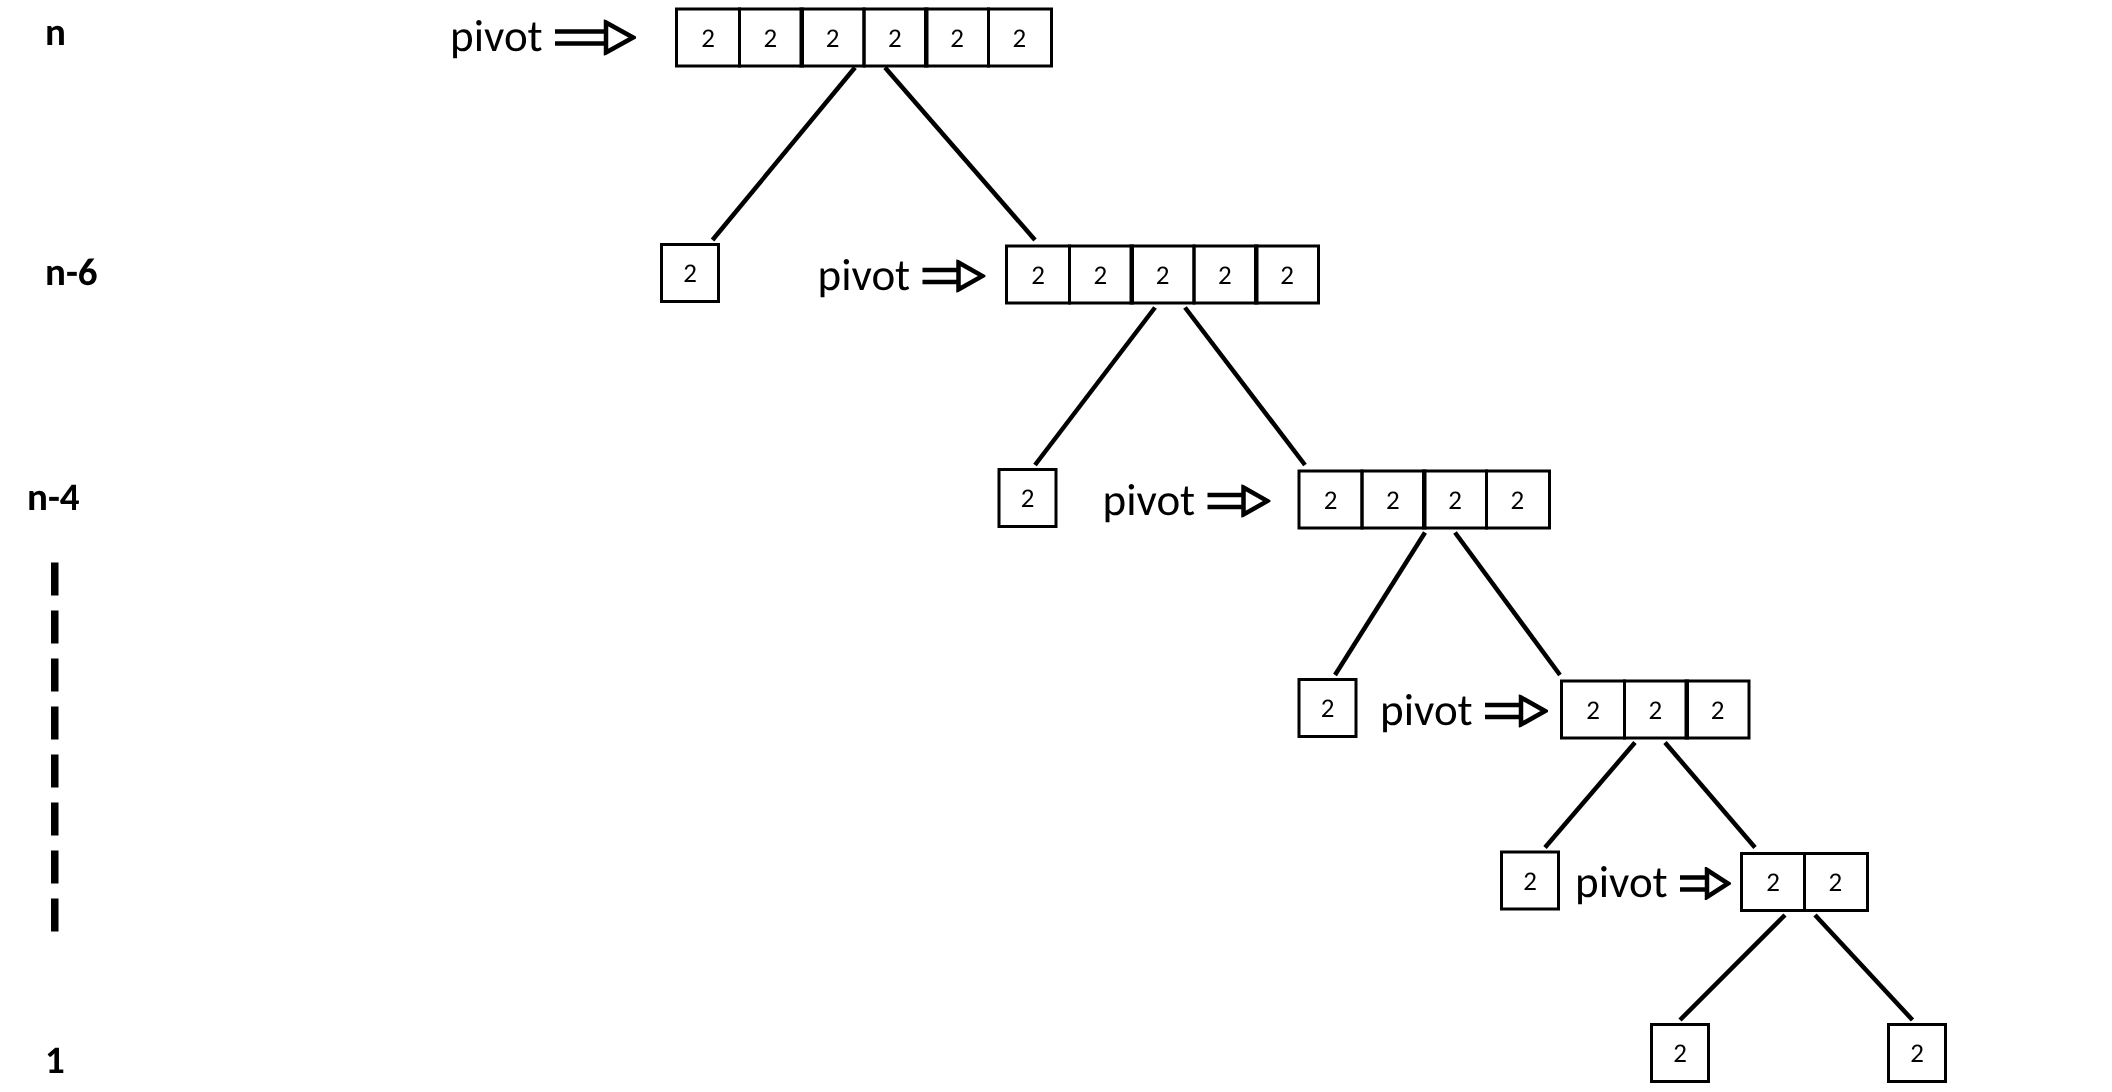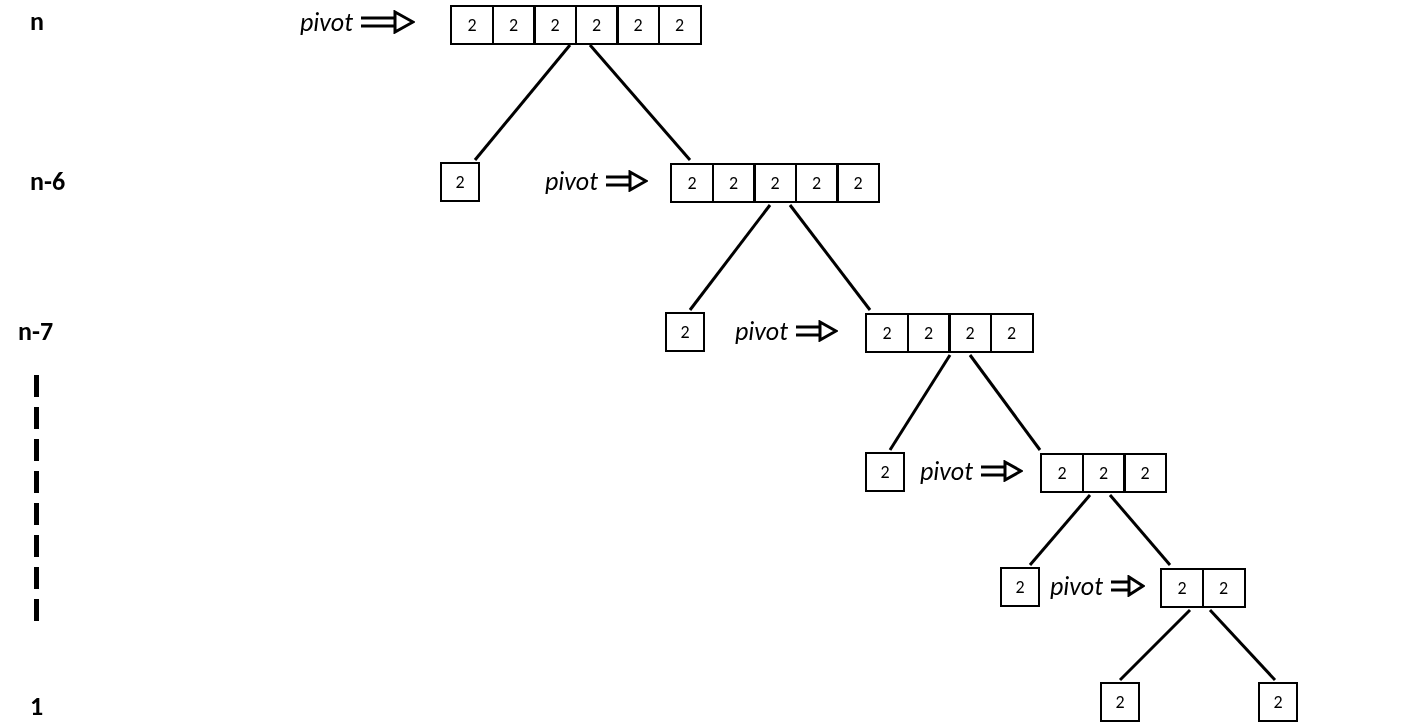--- a/index.html
+++ b/index.html
@@ -13,25 +13,24 @@
     color: #000;
     position: relative;
   }
   .level-label {
     position: absolute;
     font-weight: bold;
     font-size: 26px;
   }
   .pivot-label {
     position: absolute;
-    font-size: 26px;
+    font-size: 30px;
     display: flex;
     align-items: center;
     gap: 6px;
-    font-style: italic;
   }
   .arrow-icon {
     display: inline-block;
     line-height: 1;
   }
   .arrow-icon svg { display:block; }
   .array {
     position: absolute;
     display: flex;
   }
@@ -79,21 +78,21 @@
   svg.lines line {
     stroke: #000;
     stroke-width: 3;
   }
 </style>
 </head>
 <body>
 
 <div class="level-label" style="left:30px; top:5px;">n</div>
 <div class="level-label" style="left:30px; top:165px;">n-6</div>
-<div class="level-label" style="left:18px; top:315px;">n-7</div>
+<div class="level-label" style="left:18px; top:315px;">n-4</div>
 <div class="level-label" style="left:30px; top:690px;">1</div>
 
 <div class="dashline">
   <div></div>
     <div></div>
     <div></div>
     <div></div>
     <div></div>
     <div></div>
     <div></div>

